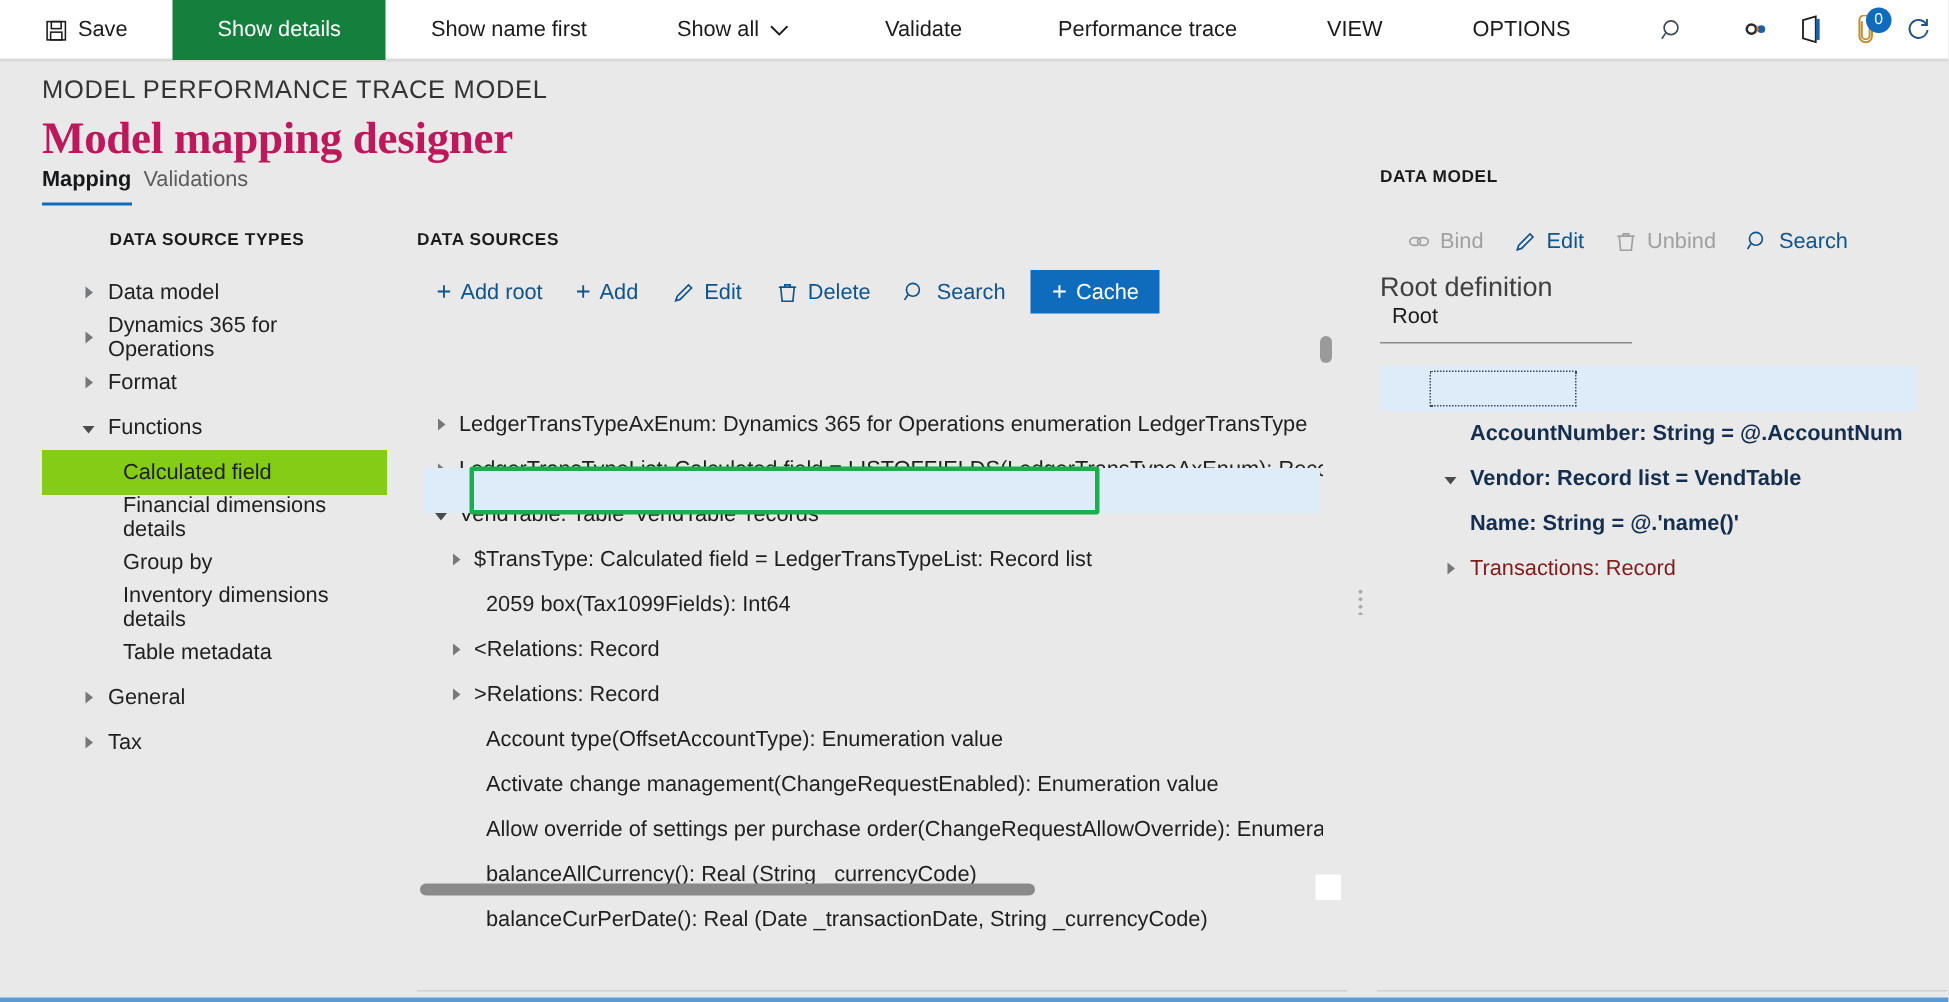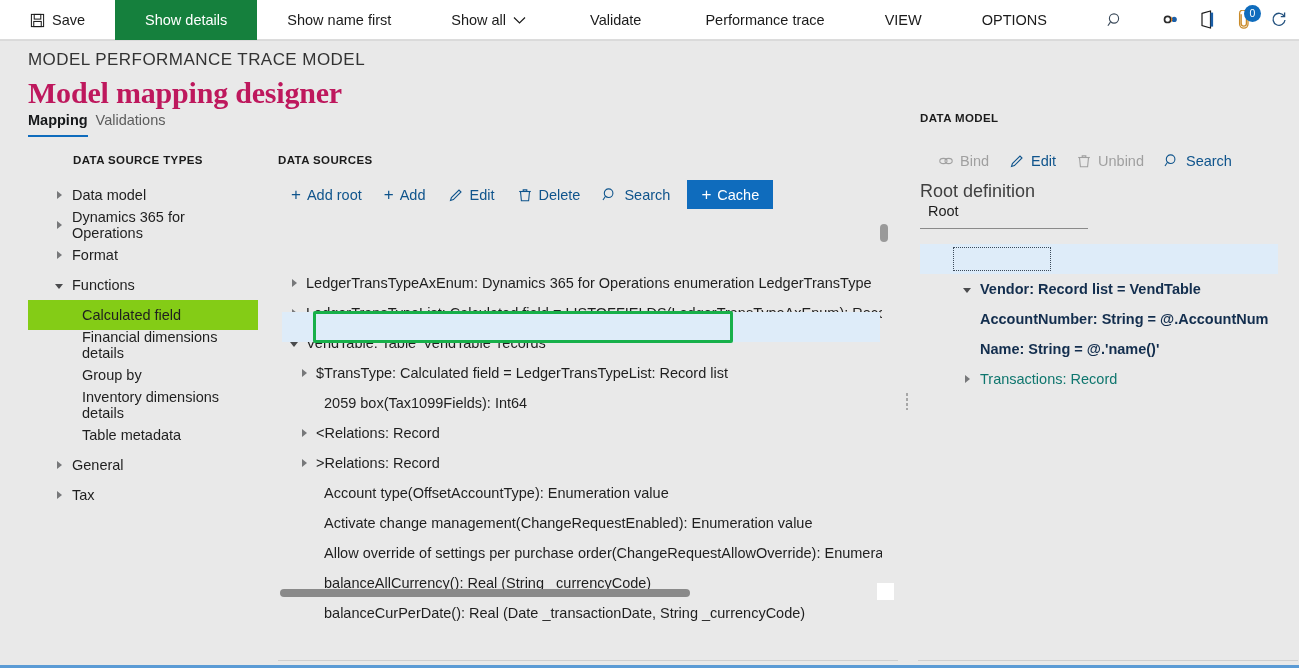--- a/index.html
+++ b/index.html
@@ -110,21 +110,21 @@
 
   
   .dm-toolbar { position: absolute; left: 928px; top: 149px; display: flex; align-items: center; }
   .dm-btn { display: flex; align-items: center; gap: 6px; font-size: 14.5px; color: #0f548c; padding: 4px 10px; cursor: default; }
   .dm-btn.disabled { color: #a0a0a0; }
   .rootlbl { position: absolute; left: 920px; top: 181px; font-size: 18px; color: #404040; }
   .rootval { position: absolute; left: 928px; top: 203px; width: 152px; font-size: 14.5px; color: #1b1b1b; }
   .rootline { position: absolute; left: 920px; top: 228px; width: 168px; height: 1px; background: #8a8a8a; }
 
   .dm-list { position: absolute; left: 920px; top: 244px; width: 370px; }
-  .dmrow { height: 30px; display: flex; align-items: center; font-size: 14.5px; color: #0f766e; white-space: nowrap; cursor: default; }
+  .dmrow { height: 30px; display: flex; align-items: center; font-size: 14.5px; color: #7f1d1d; white-space: nowrap; cursor: default; }
   .dmrow.bound { color: #132e4e; font-weight: bold; }
   .dmrow .tw { width: 26px; flex: 0 0 26px; }
   .dm-i0 { padding-left: 8px; }
   .dm-i1 { padding-left: 34px; }
   .dm-i2 { padding-left: 60px; }
   .dmsel { position: absolute; left: 920px; width: 358px; height: 30px; background: #deecf9; }
   .focusring { position: absolute; border: 1px dotted #3b4a5a; }
 
   
   .botline1 { position: absolute; left: 278px; top: 660px; width: 620px; height: 1px; background: #cfcfcf; }
@@ -453,28 +453,28 @@
   <div class="rootlbl">Root definition</div>
   <div class="rootval">Root</div>
   <div class="rootline"></div>
   <div class="dm-list">
       <div class="dmrow dm-i0">
         <span class="tw">
           <span class="arrow-d"></span>
         </span>
         <span>Data: Record</span>
       </div>
-      <div class="dmrow dm-i1 bound">
-        <span class="tw">
-          <span class="arrow-d"></span>
-        </span>
-        <span>Vendor: Record list = VendTable</span>
-      </div>
       <div class="dmrow dm-i2 bound">
         <span>AccountNumber: String = @.AccountNum</span>
+      </div>
+      <div class="dmrow dm-i1 bound">
+        <span class="tw">
+          <span class="arrow-d"></span>
+        </span>
+        <span>Vendor: Record list = VendTable</span>
       </div>
       <div class="dmrow dm-i2 bound">
         <span>Name: String = @.'name()'</span>
       </div>
       <div class="dmrow dm-i1">
         <span class="tw">
           <span class="arrow-r"></span>
         </span>
         <span>Transactions: Record</span>
       </div>

